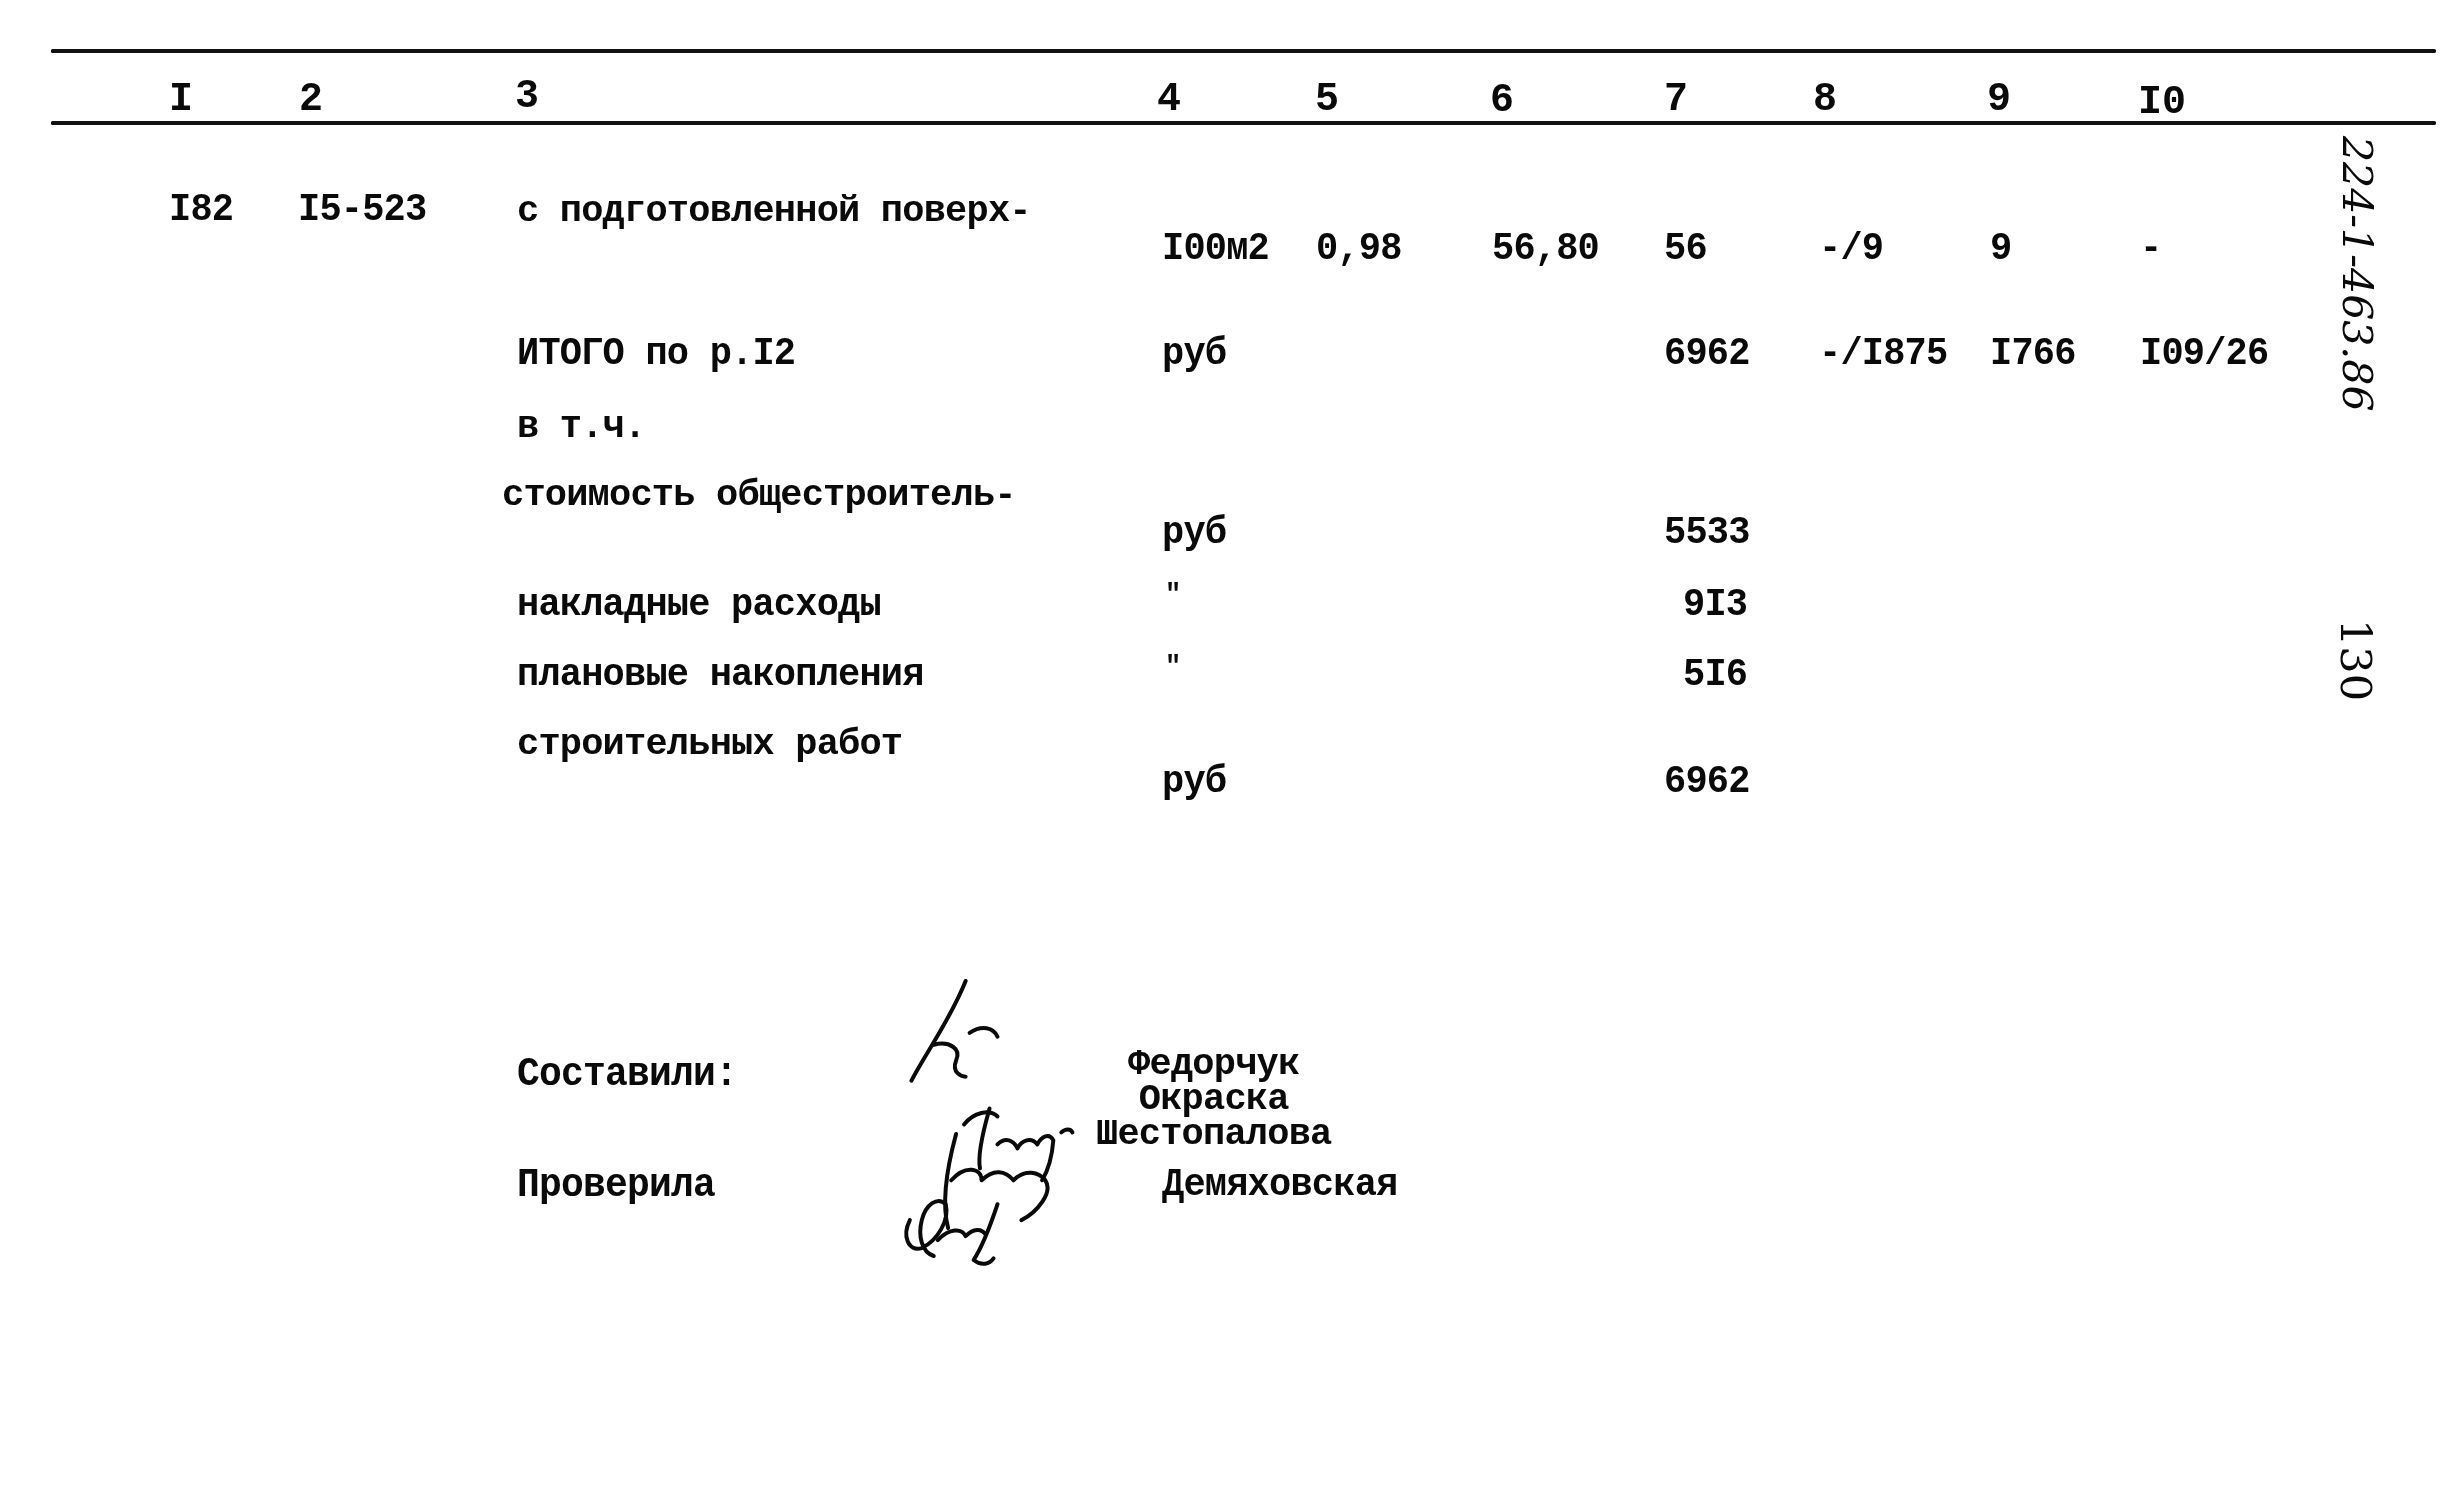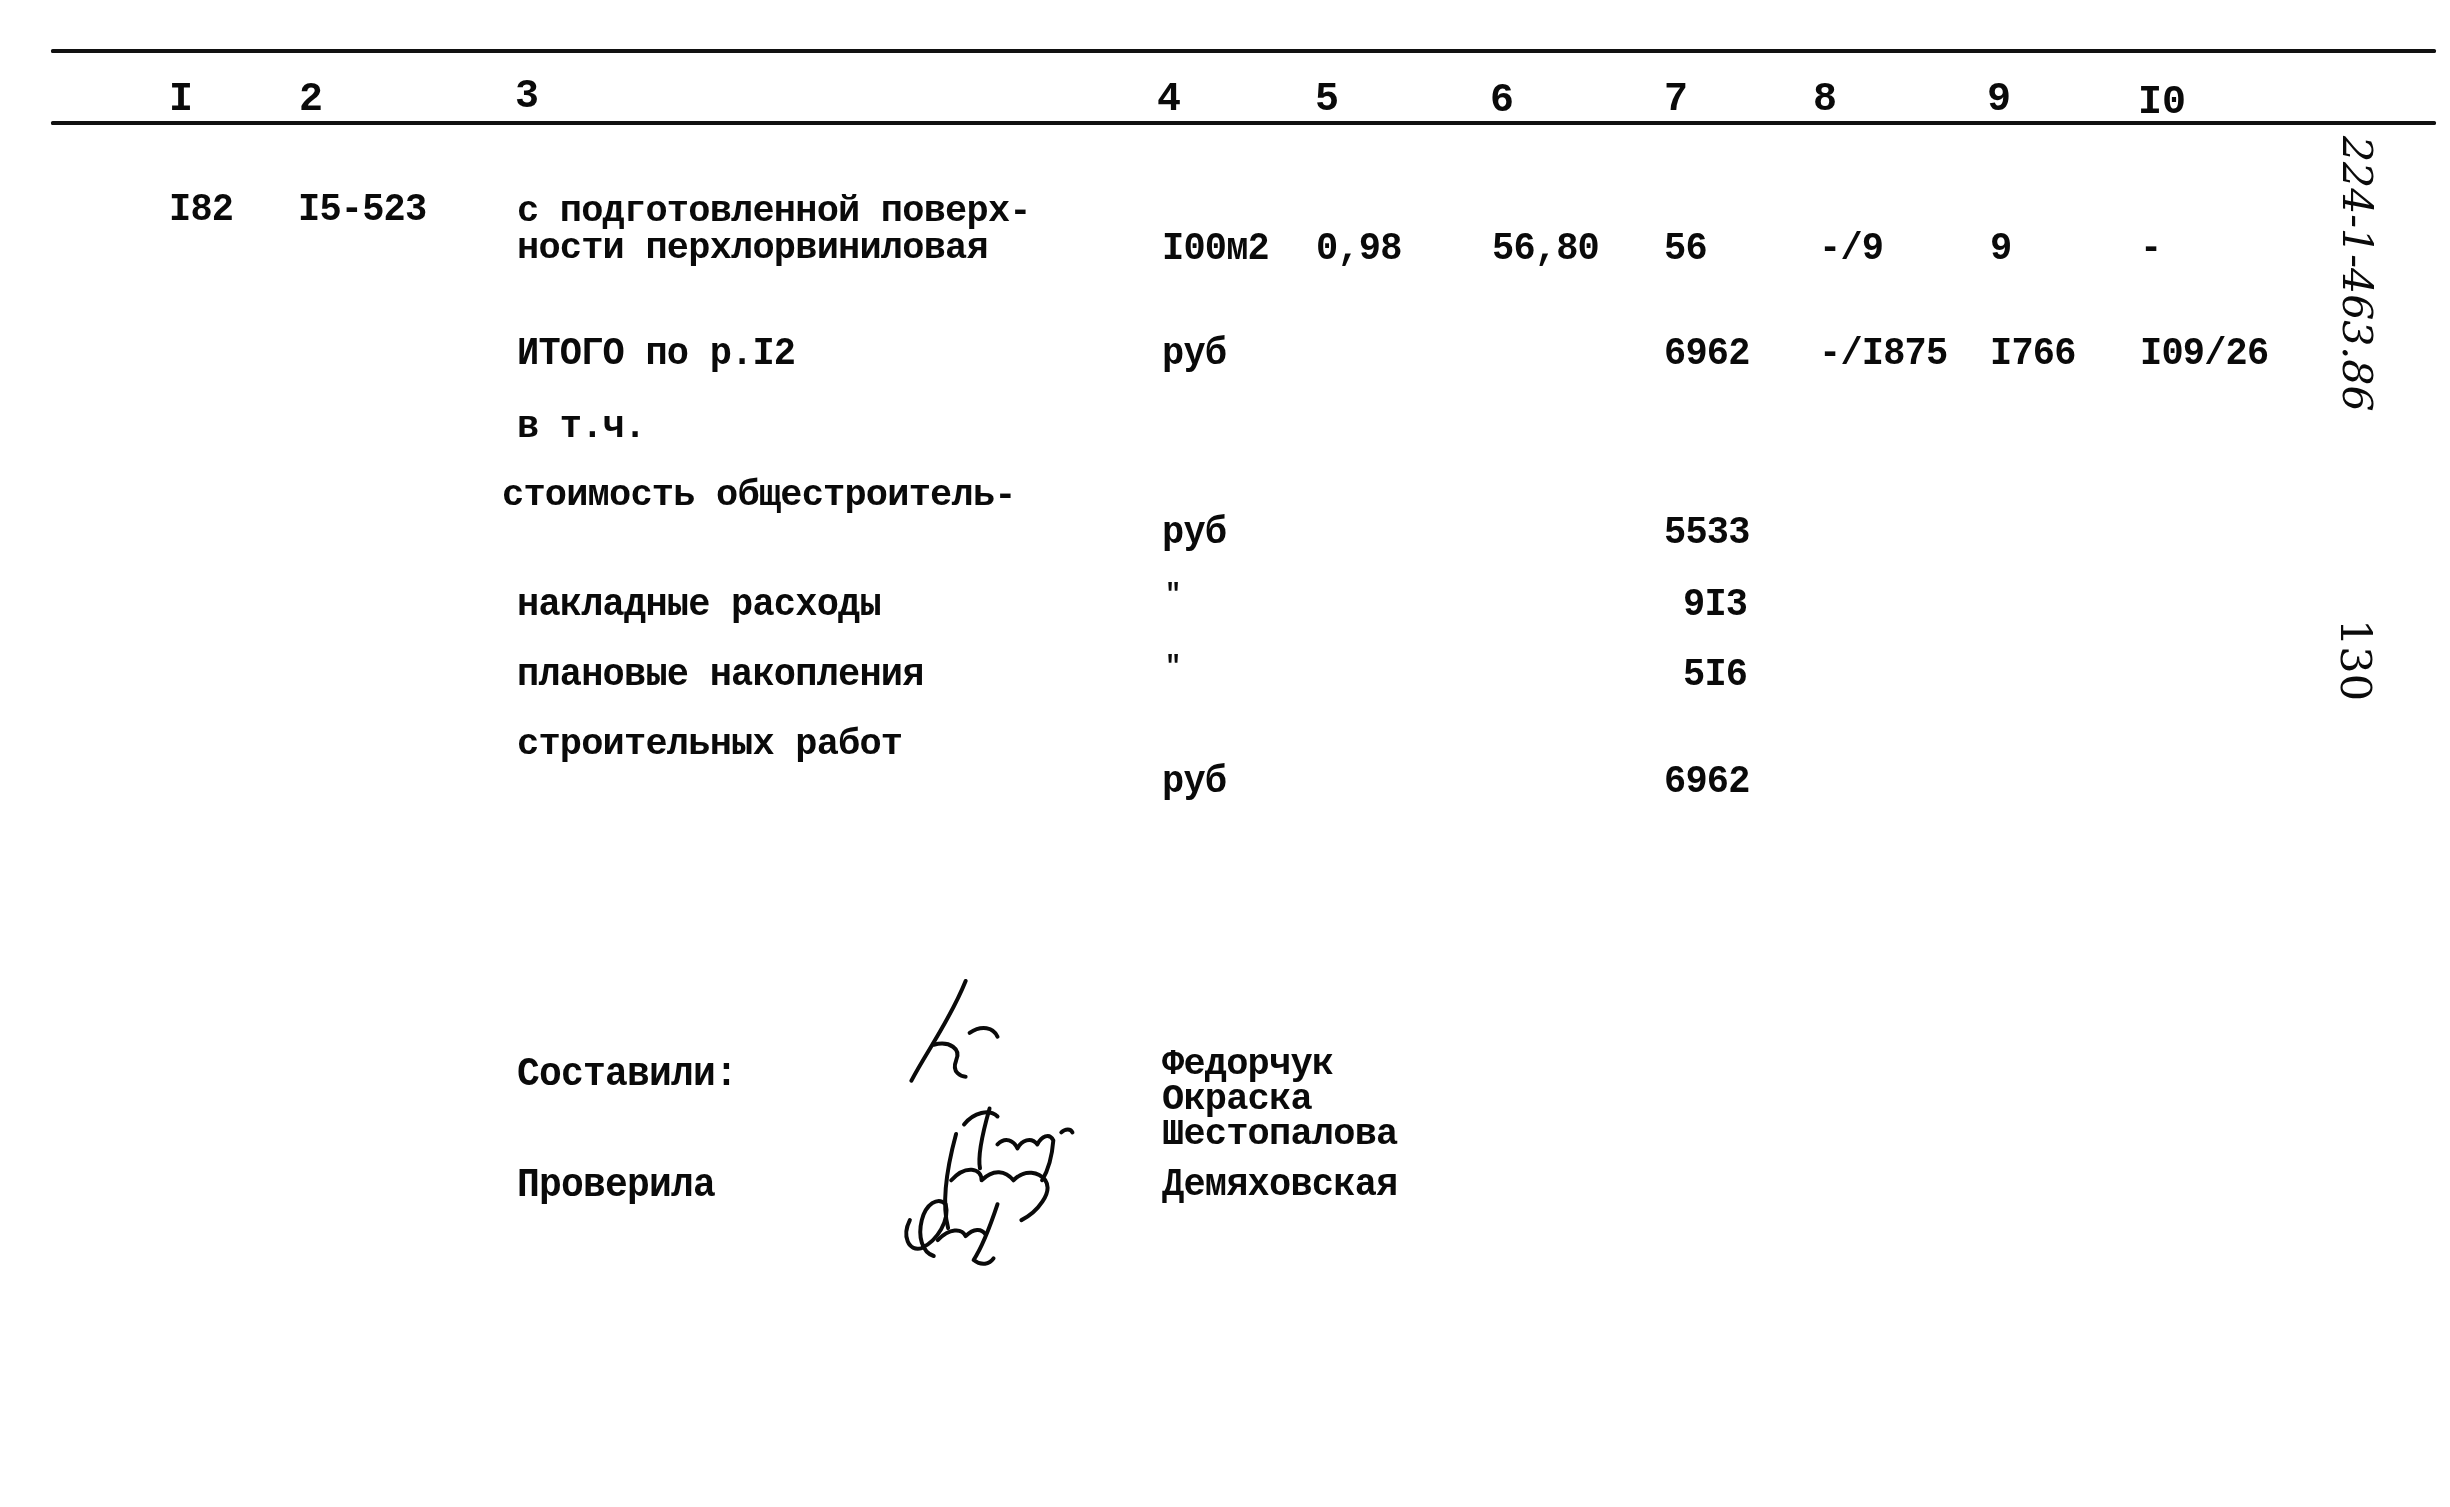--- a/index.html
+++ b/index.html
@@ -35,21 +35,20 @@
     <span class="hdr" style="left:1813px; top:80px;">8</span>
     <span class="hdr" style="left:1987px; top:80px;">9</span>
     <span class="hdr" style="left:2138px; top:83px;">I0</span>
   </div>
 
   <div>
     <span class="t" style="left:169px; top:191px;">I82</span>
     <span class="t" style="left:298px; top:191px;">I5-523</span>
     <div class="multi" style="left:517px; top:193px;">
       <div>с подготовленной поверх-</div>
-      <div>ности перхлорвиниловая</div>
     </div>
     <span class="t" style="left:1162px; top:230px;">I00м2</span>
     <span class="t" style="left:1316px; top:230px;">0,98</span>
     <span class="t" style="left:1492px; top:230px;">56,80</span>
     <span class="t" style="left:1664px; top:230px;">56</span>
     <span class="t" style="left:1819px; top:230px;">-/9</span>
     <span class="t" style="left:1990px; top:230px;">9</span>
     <span class="t" style="left:2140px; top:230px;">-</span>
   </div>
 
@@ -89,21 +88,21 @@
   <div>
     <div class="multi" style="left:517px; top:726px;">
       <div>строительных работ</div>
     </div>
     <span class="t" style="left:1162px; top:763px;">руб</span>
     <span class="t" style="left:1664px; top:763px;">6962</span>
   </div>
 
   <div>
     <span class="t" style="left:517px; top:1055px; font-size:38px;">Составили:</span>
-    <div class="multi" style="left:1162px; top:1047px; line-height:35px;">
+    <div class="multi" style="left:1096px; top:1047px; line-height:35px;text-align:center;">
       <div>Федорчук</div>
       <div>Окраска</div>
       <div>Шестопалова</div>
     </div>
     <span class="t" style="left:517px; top:1166px; font-size:38px;">Проверила</span>
     <span class="t" style="left:1162px; top:1166px;">Демяховская</span>
 
     <svg class="sig" style="left:862px; top:965px;" width="287" height="303" viewBox="0 0 360 380">
       <g fill="none" stroke="#0a0a0a" stroke-width="5" stroke-linecap="round" stroke-linejoin="round">
 

